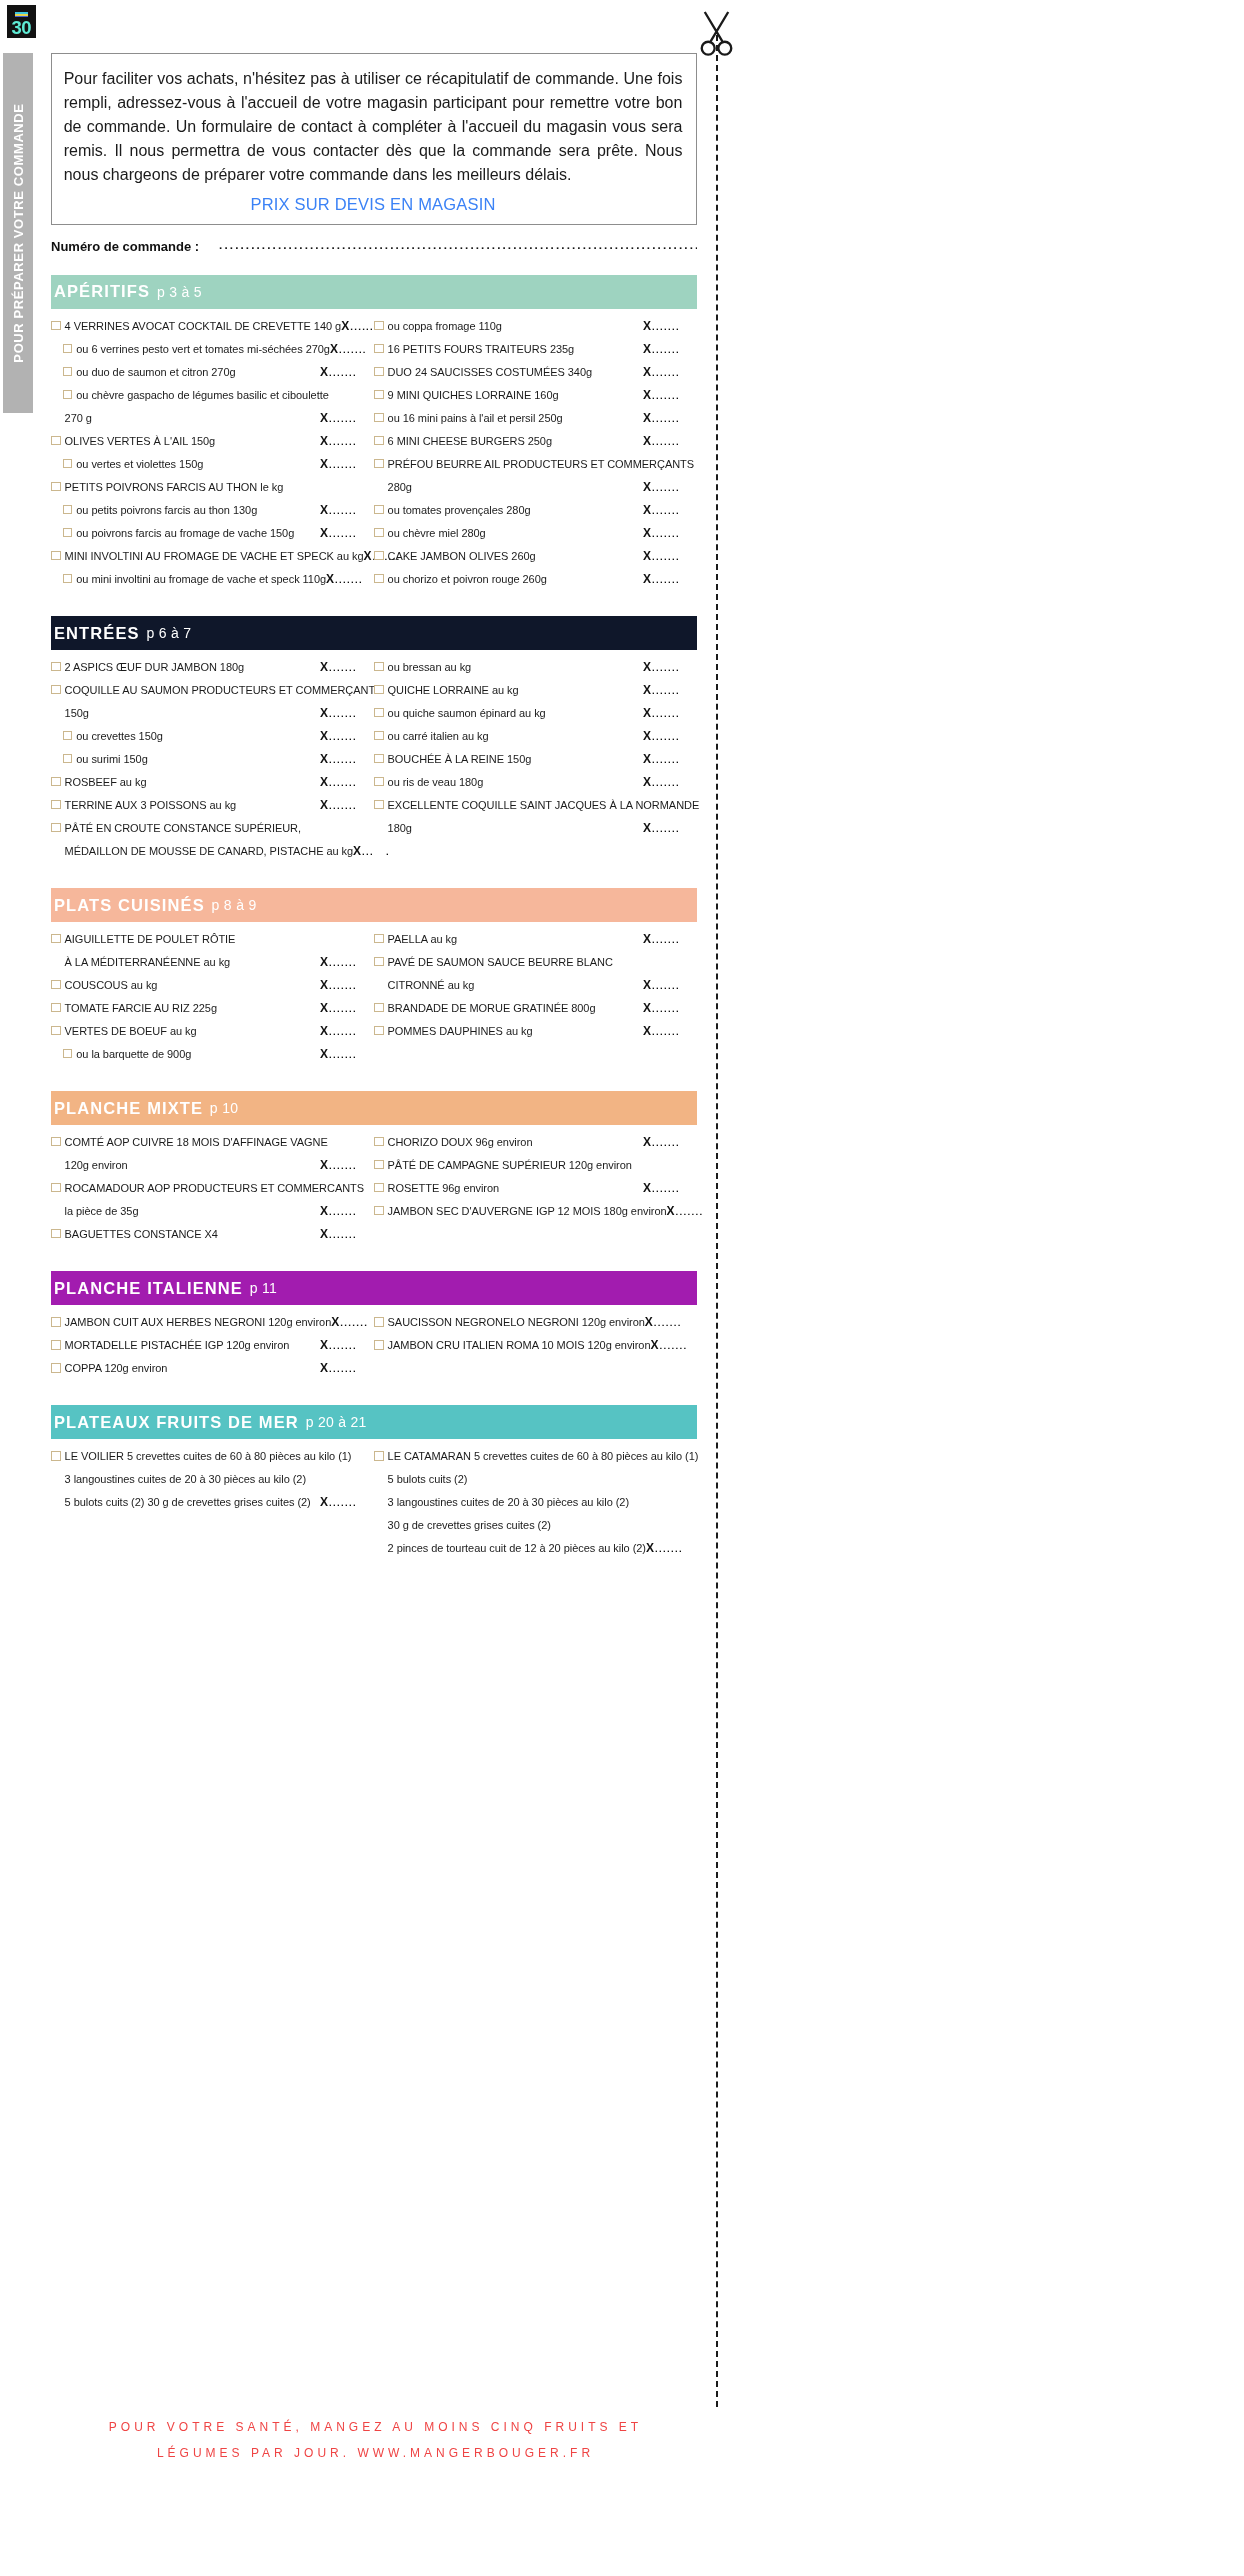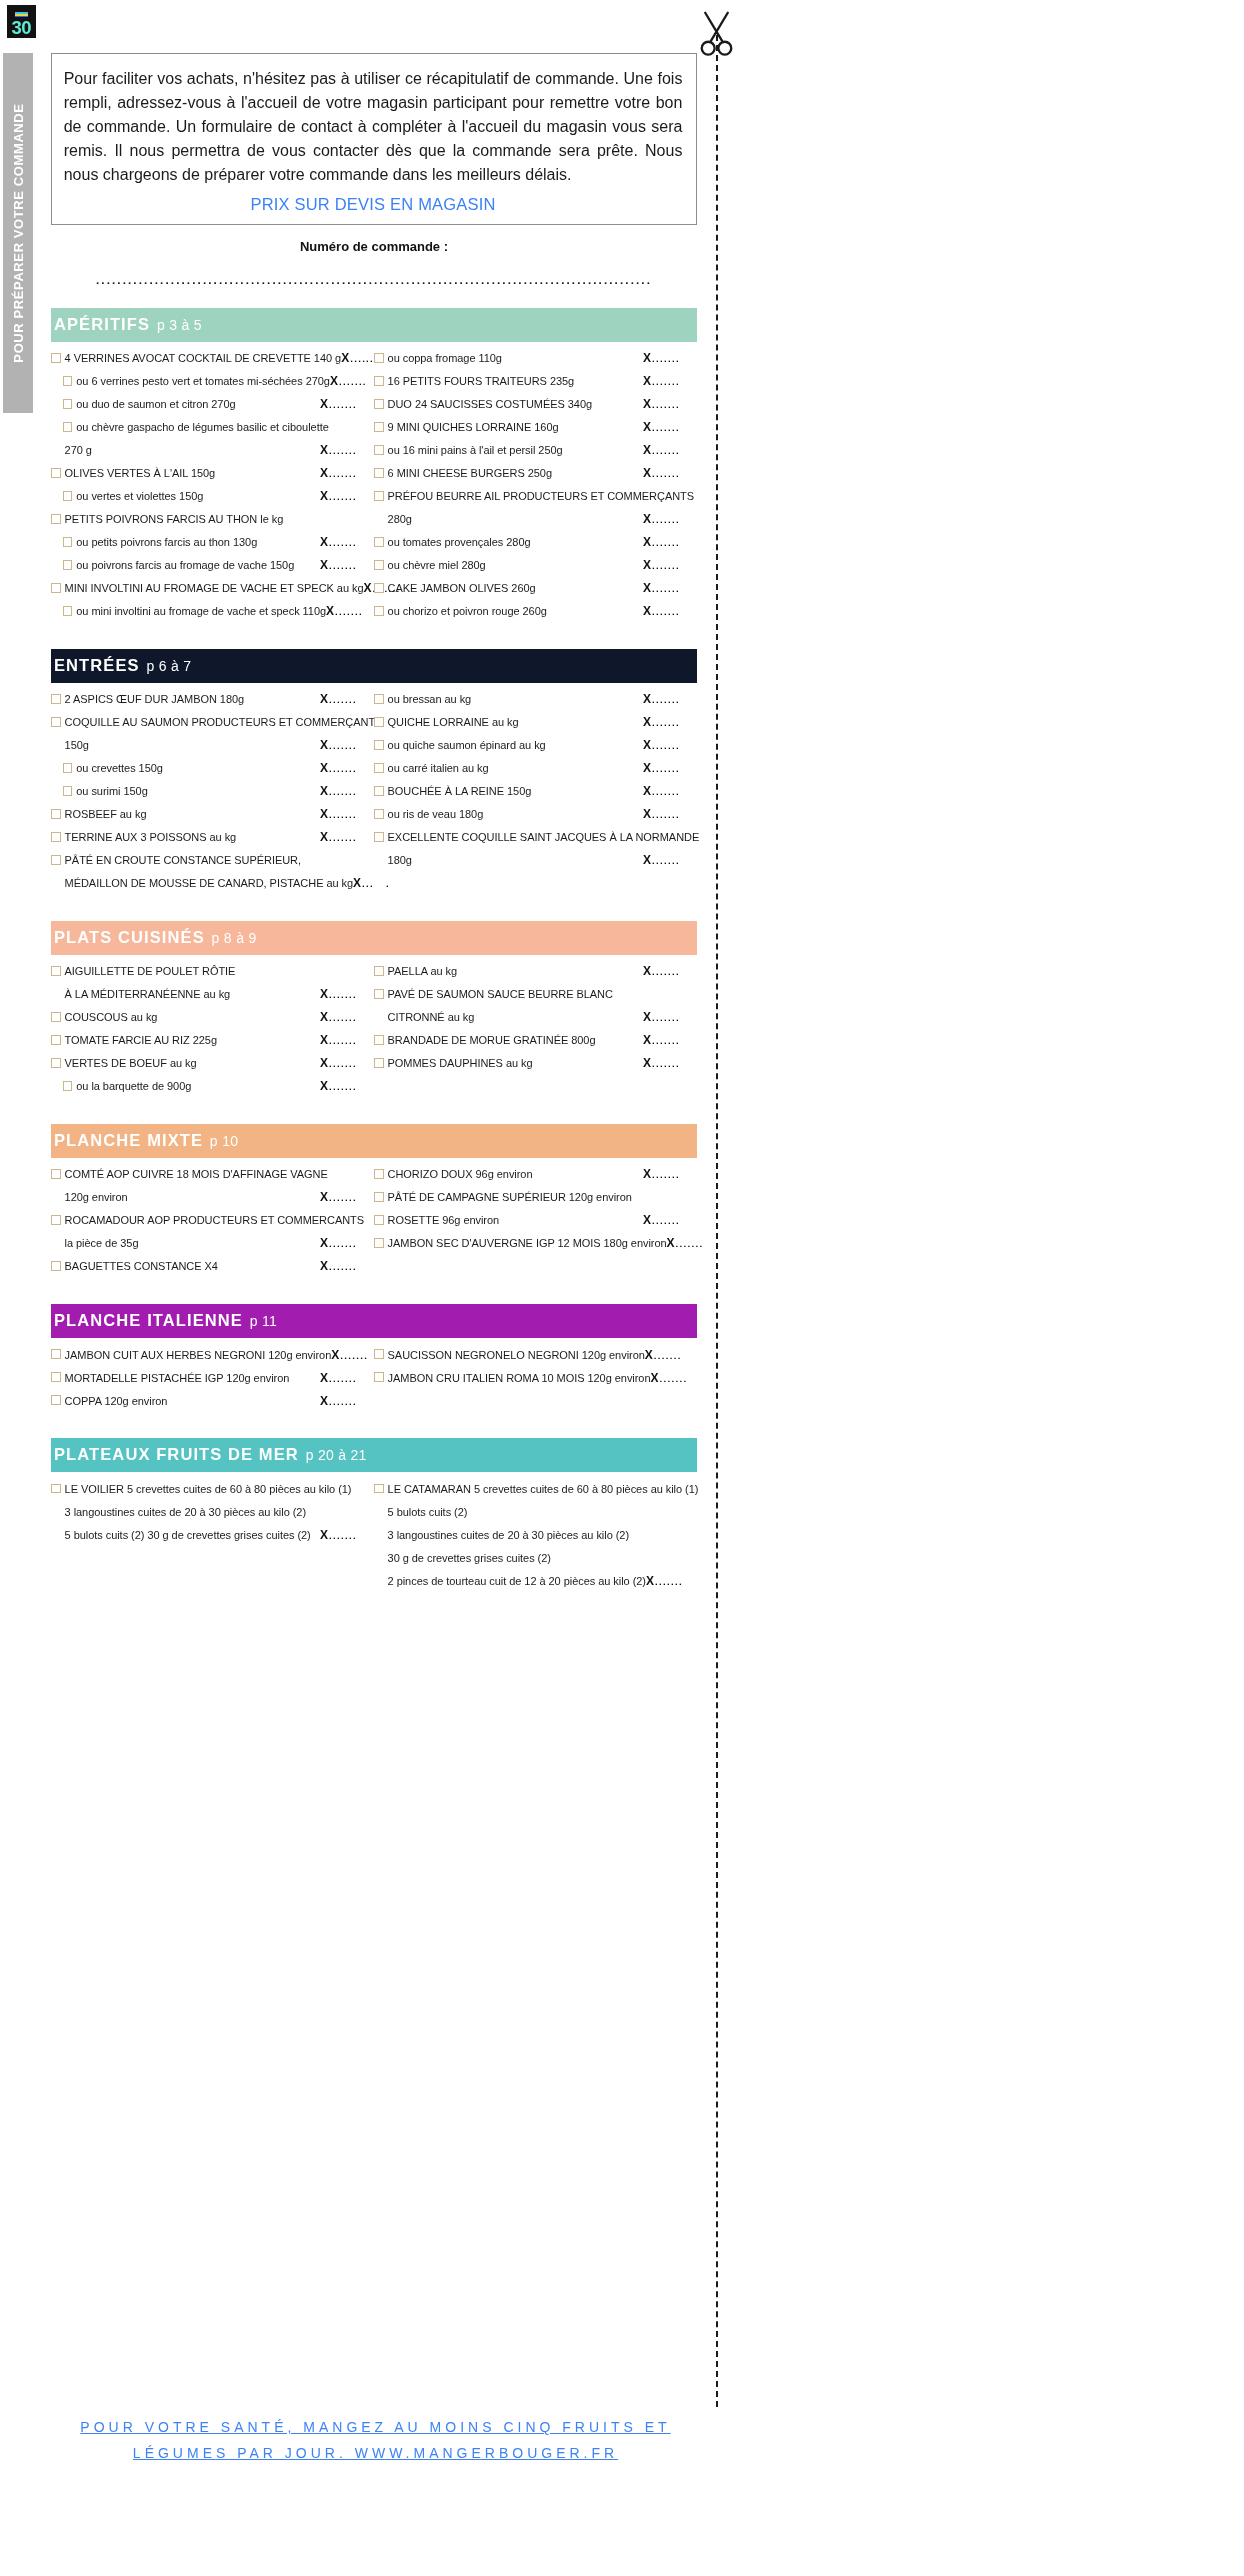--- a/index.html
+++ b/index.html
@@ -62,21 +62,21 @@
     font-size: 16px; line-height: 24px; color: #1b1b1b;
     text-align: justify; font-weight: 400;
   }
   .intro-box .devis {
     text-align: center; font-size: 16.5px; color:#3b82f6;
     margin-top: 8.7px; letter-spacing: 0.2px;
   }
 
   .order-num {
     margin-top: 13.6px; font-size: 13px; font-weight: 700;
-    color: #111; display: flex; align-items: center; gap:20px;flex-direction:column;
+    color: #111; display: flex; align-items: flex-start; gap:20px;
   }
   .order-num .dots {
     flex: 1; font-weight: 700; letter-spacing: 2.1px;
     font-size: 11.7px; color:#111; overflow: hidden;
     white-space: nowrap; line-height: 12.6px;
   }
 
   
   .sec-bar {
     margin-top: 21.4px; height: 34px;
@@ -123,22 +123,22 @@
   .cb.ph { border-color: transparent; }
   .indent { padding-left: 11.7px; }
   .noind { padding-left: 0px; }
 
   
   .footer {
     position: absolute; left: 51px; top: 2414px; width: 649px;
     text-align: center;
   }
   .footer div {
-    font-size: 14px; letter-spacing: 4px; color: #3b82f6;
-    line-height: 26px; font-weight: 400; text-decoration: underline;
+    font-size: 12px; letter-spacing: 4px; color: #ef4444;
+    line-height: 26px; font-weight: 400;
   }
 </style>
 </head>
 <body>
 
 <div id="page">
 
   <div class="page-badge">
     <div class="cmyk">
       <i style="background:#3ec6e0"></i>

